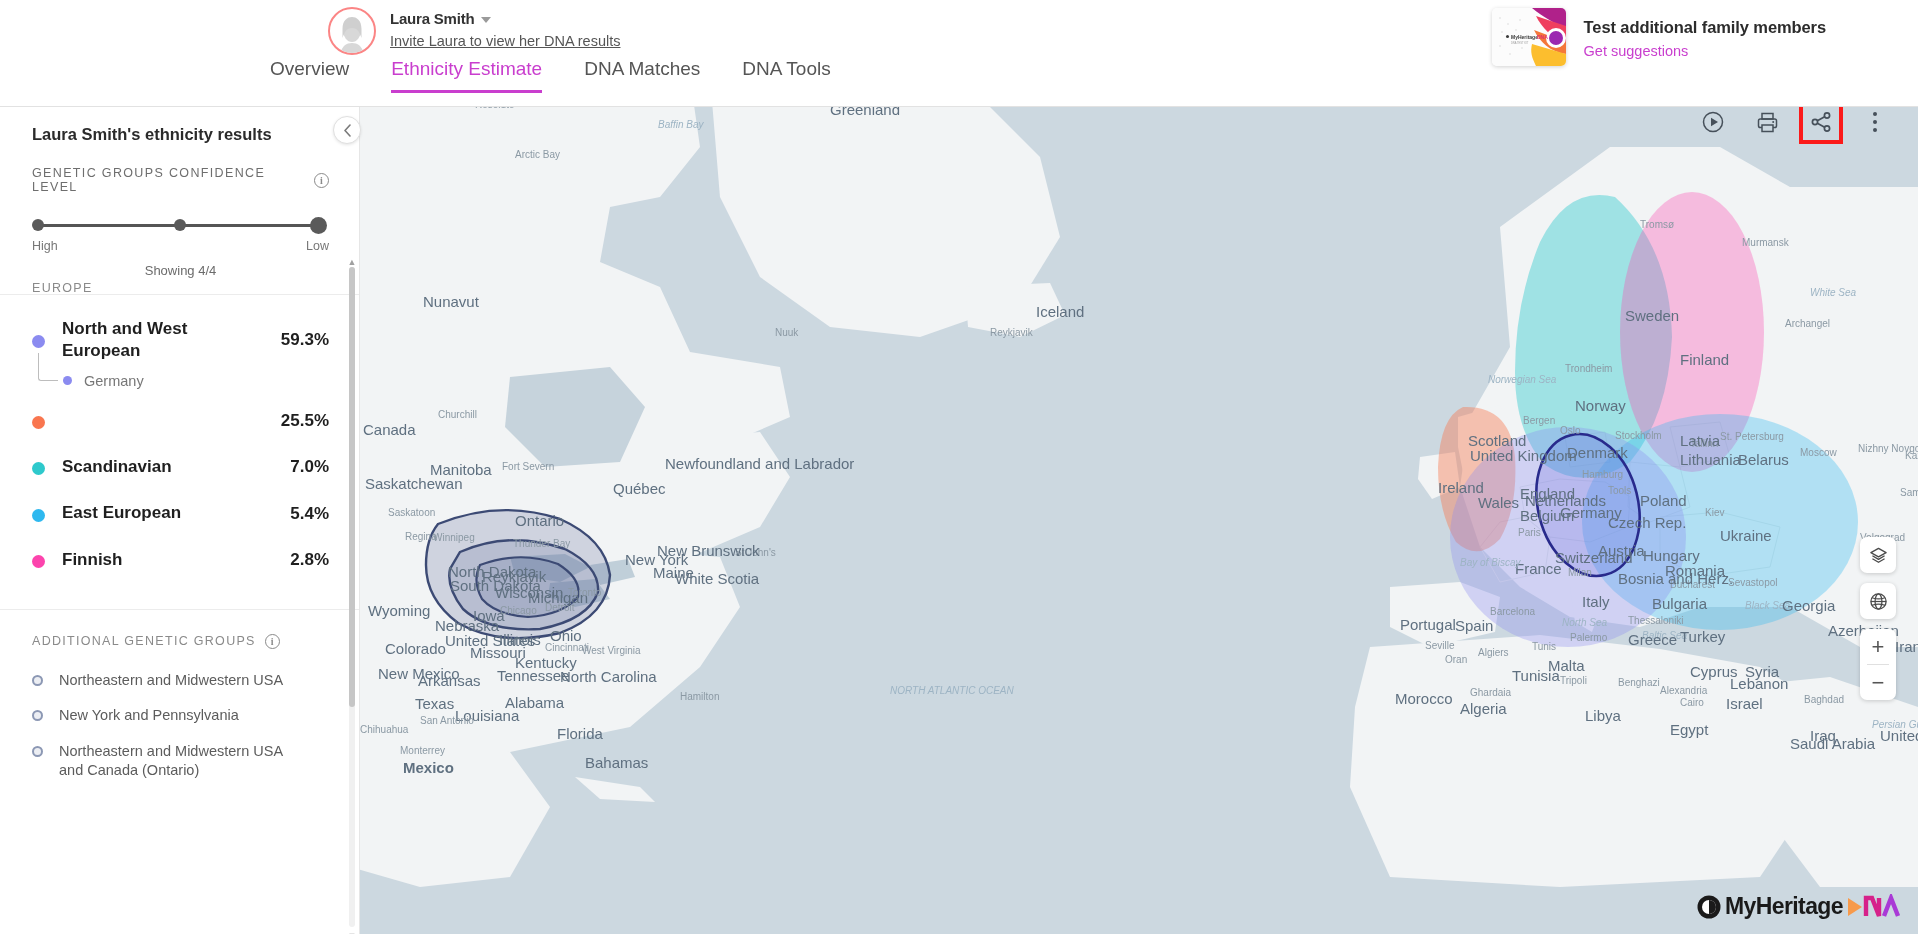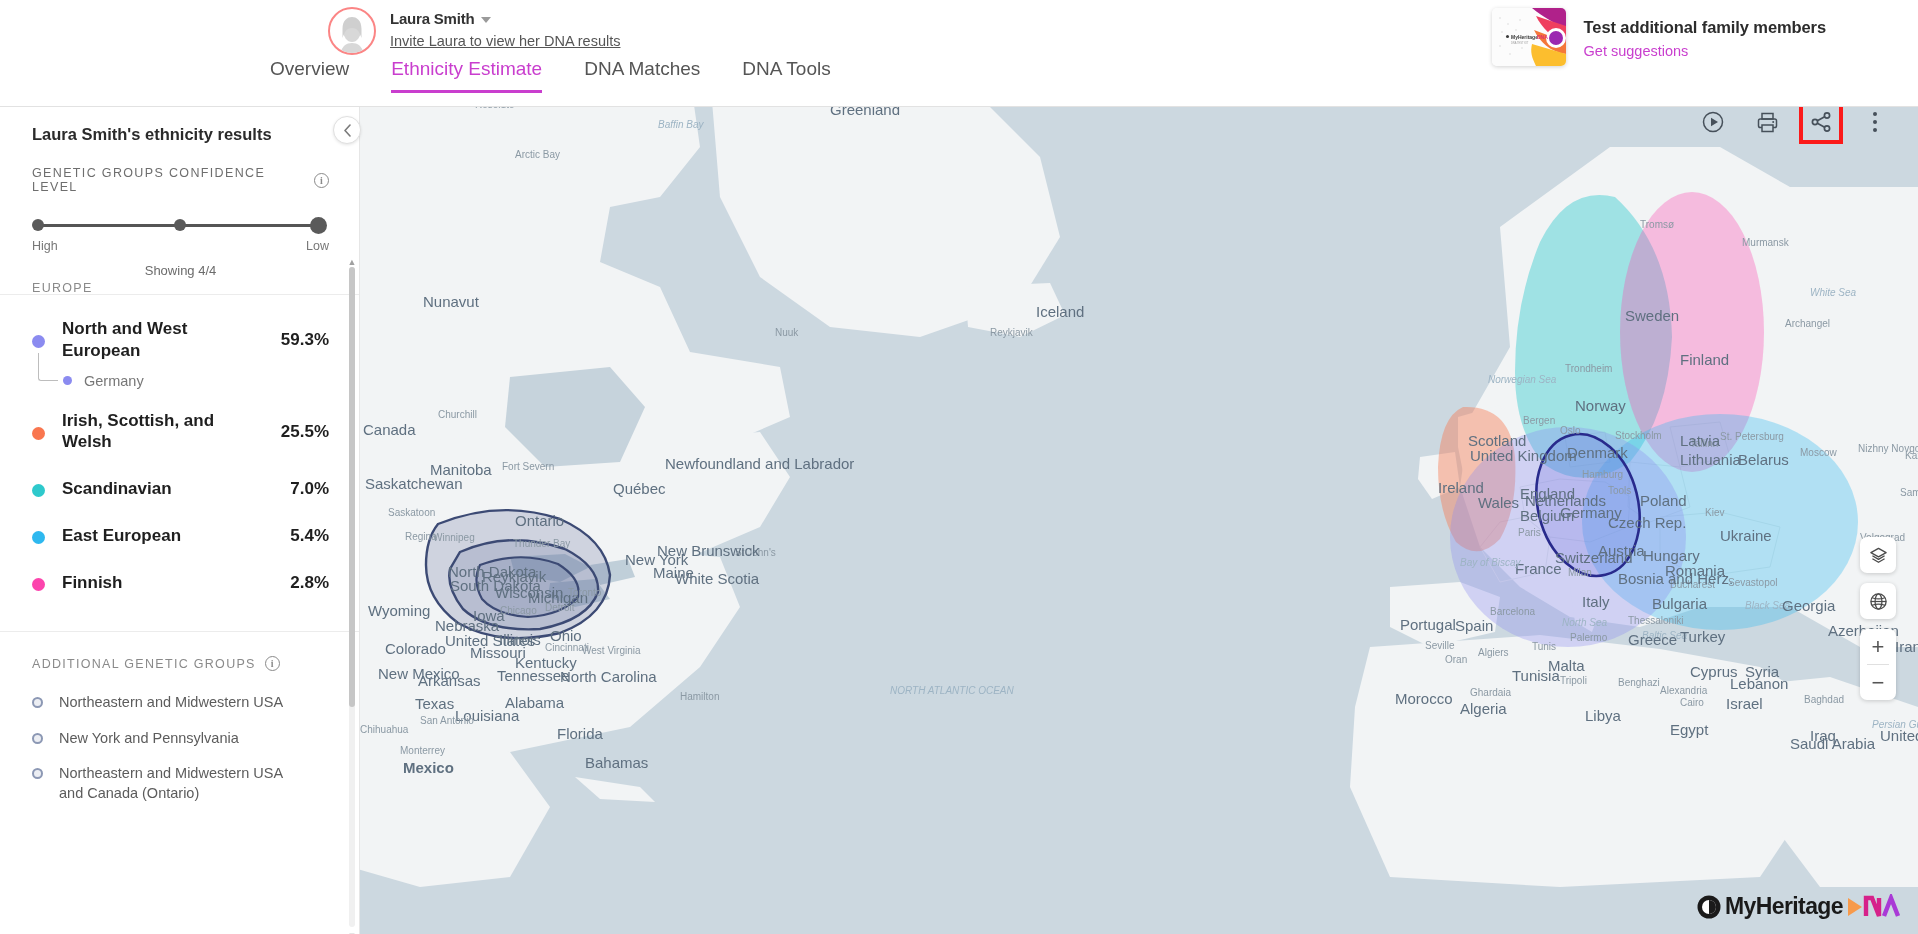--- a/index.html
+++ b/index.html
@@ -388,21 +388,20 @@
           <span class="eth-pct">59.3%</span>
         </div>
         <div class="sub-row">
           <span class="sub-elbow"></span>
           <span class="sub-dot" style="background:#8b8bf0"></span>
           <span class="sub-name">Germany</span>
         </div>
 
         <div class="eth-row">
           <span class="eth-dot" style="background:#f9764f"></span>
-          <span class="eth-name">Irish, Scottish, and Welsh</span>
           <span class="eth-pct">25.5%</span>
         </div>
 
         <div class="eth-row" style="padding-top:16px">
           <span class="eth-dot" style="background:#2ec9cc"></span>
           <span class="eth-name">Scandinavian</span>
           <span class="eth-pct">7.0%</span>
         </div>
 
         <div class="eth-row" style="padding-top:16px">

